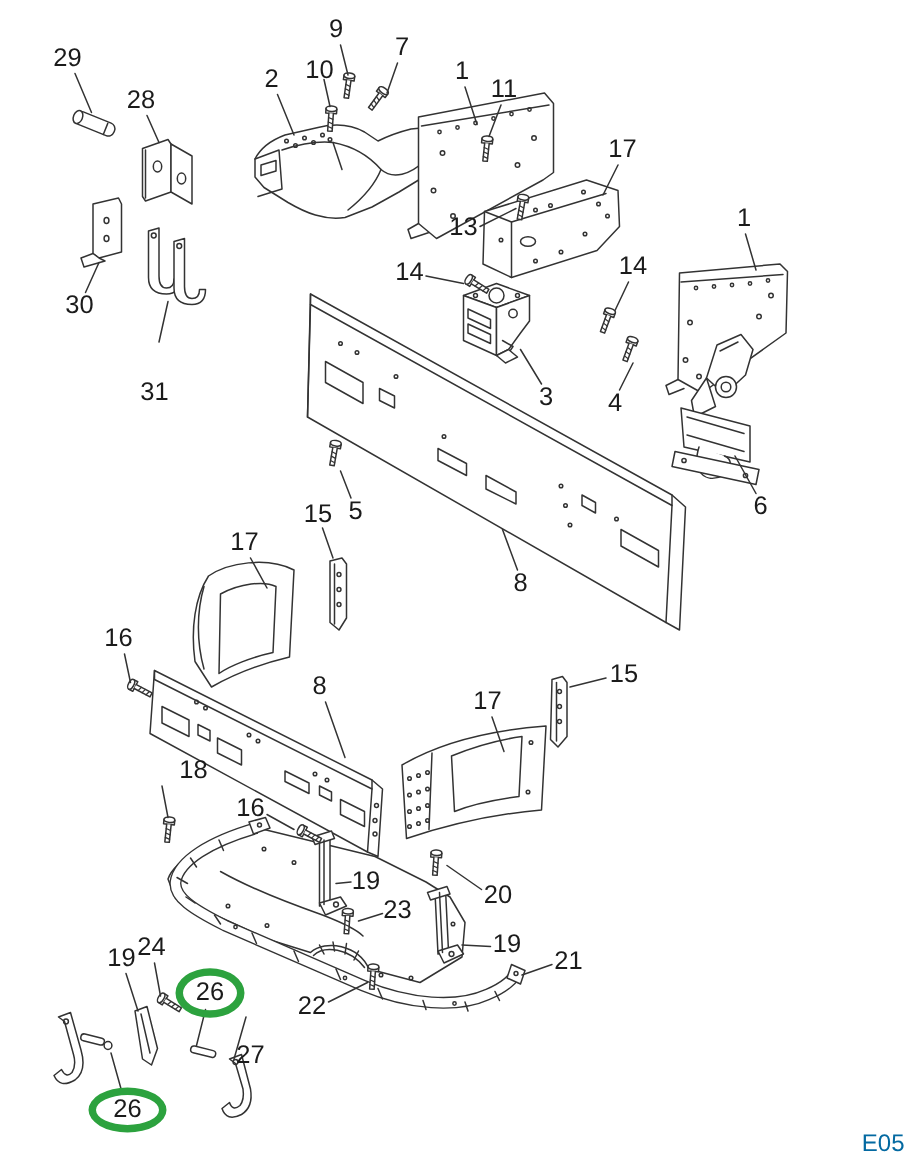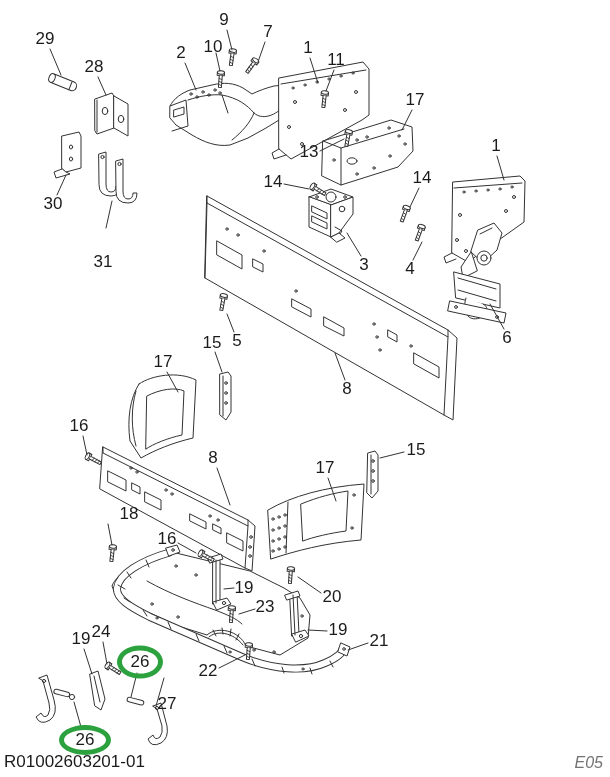--- a/index.html
+++ b/index.html
@@ -11,21 +11,21 @@
   .callout-layer{position:absolute;left:0;top:0;width:100%;height:100%;}
   .callout{
     position:absolute;transform:translate(-50%,-54%);
     font-size:17px;line-height:1;color:#1b1b1b;white-space:nowrap;
   }
   .ring{
     position:absolute;transform:translate(-50%,-50%);
     border-radius:50%;box-sizing:border-box;border:5px solid #2ca23e;
   }
   .footer-left{position:absolute;left:4px;bottom:5px;font-size:17px;color:#1b1b1b;}
-  .footer-right{position:absolute;right:7px;bottom:5px;font-size:16px;color:#737373;font-style:italic;}
+  .footer-right{position:absolute;right:7px;bottom:5px;font-size:16px;color:#0369a1;}
 </style>
 </head>
 <body>
 
 <div class="canvas" style="background: rgb(255, 255, 255);">
 
   <svg class="art" width="610" height="777" viewBox="0 0 610 777" style="color: rgb(51, 51, 51);">
     <defs>
       <g id="bolt">
         <path fill="#fff" d="M-3.6,0.5 L-3.6,3.6 L3.6,3.6 L3.6,0.5"></path>
@@ -387,15 +387,14 @@
       <div class="callout" style="left: 208px; top: 671px;">22</div>
       <div class="callout" style="left: 101px; top: 632px;">24</div>
       <div class="callout" style="left: 81px; top: 639px;">19</div>
       <div class="ring" style="left: 140px; top: 662px; width: 46px; height: 33px; border-color: rgb(44, 162, 62);"></div>
       <div class="callout" style="left: 140px; top: 662px;">26</div>
       <div class="callout" style="left: 167px; top: 668px; margin-top: 36px;">27</div>
       <div class="ring" style="left: 85px; top: 740px; width: 52px; height: 30px; border-color: rgb(44, 162, 62);"></div>
       <div class="callout" style="left: 85px; top: 740px;">26</div>
     </div>
 
-  <div class="footer-left">R01002603201-01</div>
   <div class="footer-right">E05</div>
 </div>
 
 </body></html>

